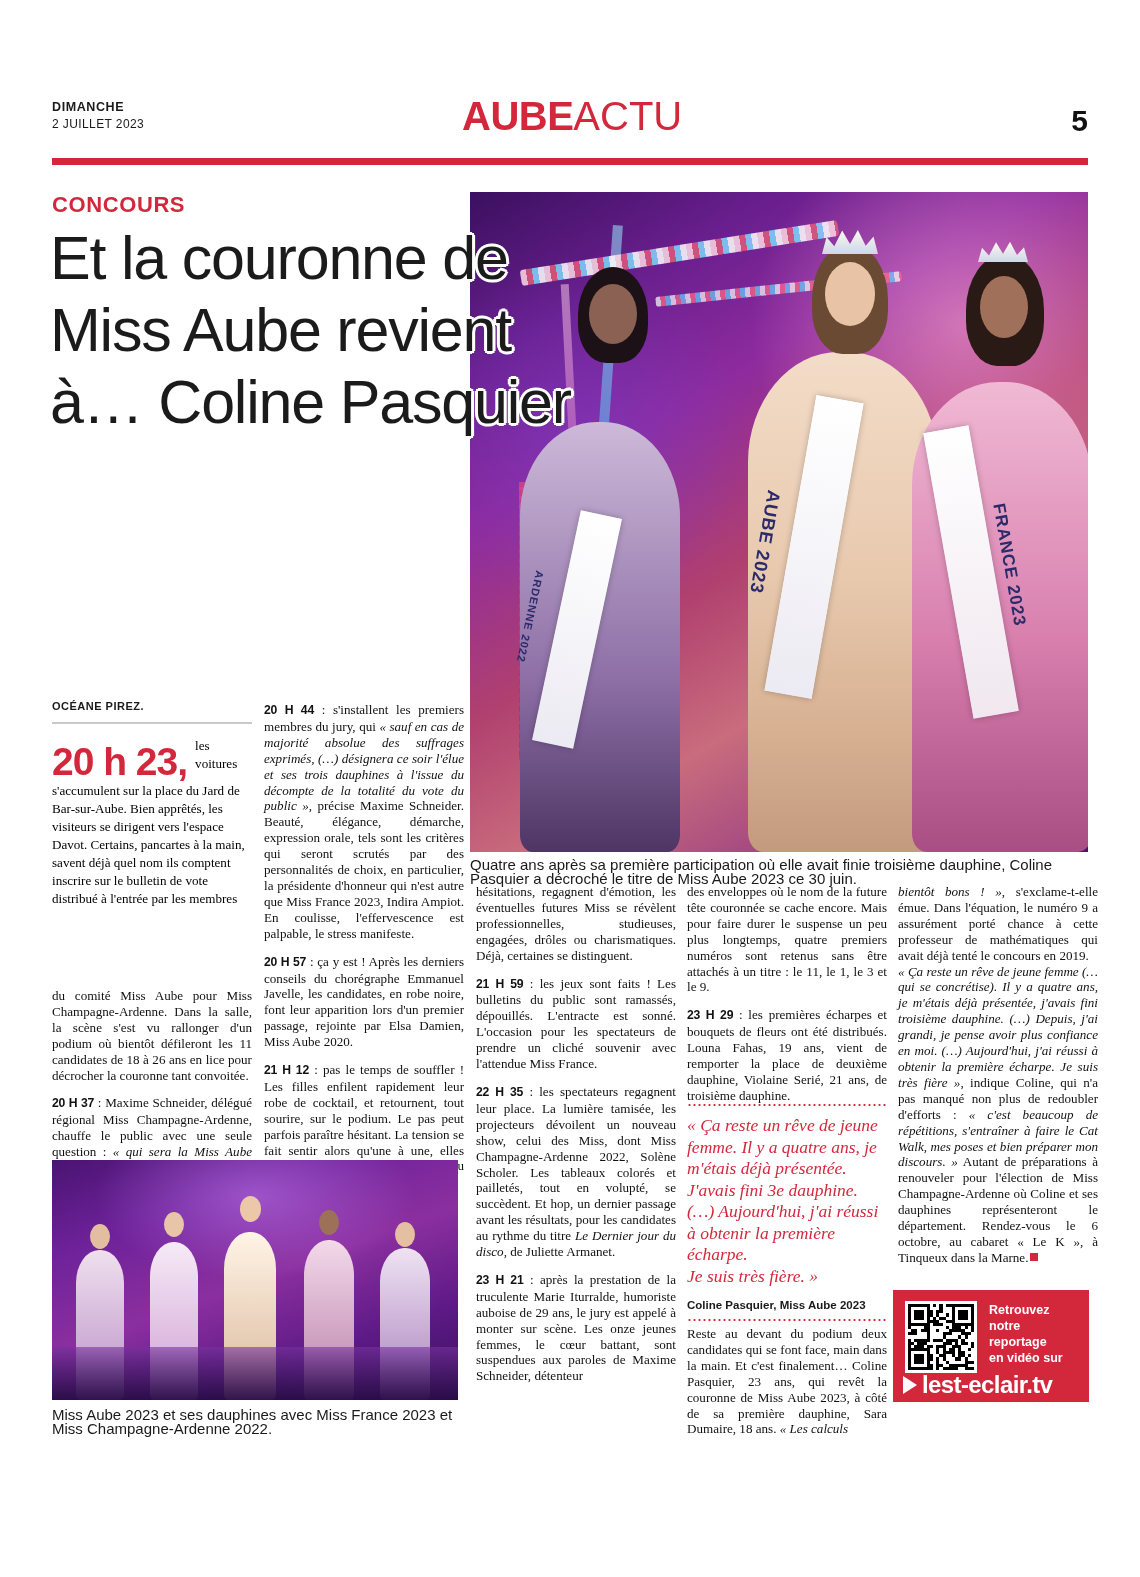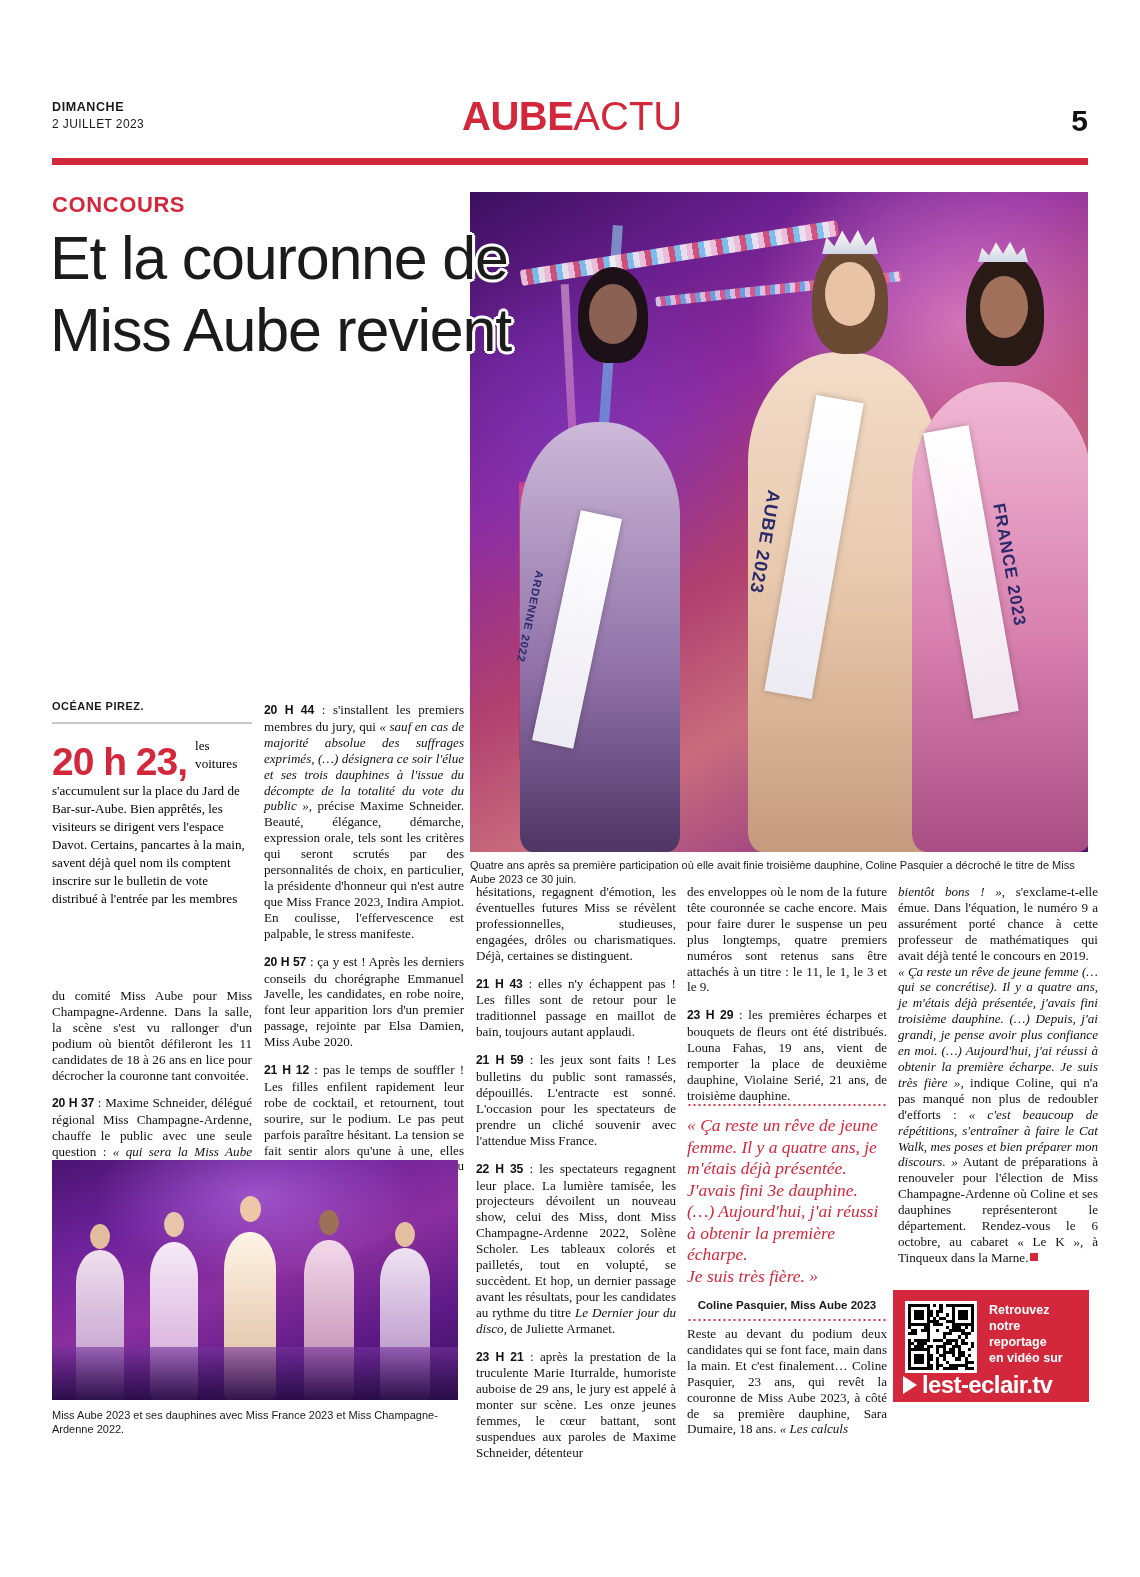--- a/index.html
+++ b/index.html
@@ -132,21 +132,21 @@
   .crown {
     position: absolute; width: 56px; height: 26px;
     background: linear-gradient(180deg,#fffdf0,#cfd6e8);
     clip-path: polygon(0% 100%,8% 35%,22% 70%,36% 10%,50% 62%,64% 8%,78% 68%,92% 33%,100% 100%);
     filter: drop-shadow(0 0 5px rgba(255,255,255,.9));
   }
 
   
   .cap {
     position: absolute; font-family: "Liberation Sans", sans-serif;
-    font-size: 11px; color: #1a1a1a; line-height: 14px;
+    font-size: 15px; color: #1a1a1a; line-height: 14px;
   }
   .cap-main { left: 470px; top: 858px; width: 620px; }
 
   
   .photo-second {
     position: absolute; left: 52px; top: 1160px; width: 406px; height: 240px;
     overflow: hidden;
     background: linear-gradient(160deg,#4a1472 0%,#6e229a 25%,#8b2f9f 50%,#5d1a86 75%,#38105c 100%);
   }
   .ps-glow {
@@ -200,21 +200,21 @@
     background-image: radial-gradient(circle, #d3283c 1px, transparent 1.2px);
     background-size: 5px 2px; background-repeat: repeat-x;
   }
   .quote-txt {
     font-family: "Liberation Serif", serif;
     font-style: italic; font-size: 17.5px; line-height: 21.5px;
     color: #d3283c; margin-top: 9px;
   }
   .quote-attr {
     font-family: "Liberation Sans", sans-serif;
-    font-size: 11.5px; font-weight: bold; color: #1a1a1a; margin-top: 12px; text-align: center;
+    font-size: 11.5px; font-weight: bold; color: #1a1a1a; margin-top: 12px;
   }
   .quote-bottom { margin-top: 8px; }
 
   
   .promo {
     position: absolute; left: 893px; top: 1290px; width: 196px; height: 112px;
     background: #d3283c;
   }
   .qr {
     position: absolute; left: 12px; top: 11px; width: 72px; height: 72px;
@@ -256,20 +256,21 @@
       <span class="m-bold">AUBE</span><span class="m-light">ACTU</span>
     </div>
     <div class="pagenum">5</div>
   </div>
   <div class="rule-main"></div>
 
   <div class="kicker">CONCOURS</div>
   <div class="headline">
     <span>Et la couronne de</span>
     <span>Miss Aube revient</span>
+    <span>à… Coline Pasquier</span>
   </div>
 
   <div class="photo-main">
     <div class="ph-glow2"></div>
     <div class="ph-stage-glow"></div>
     <div class="ph-ledpanel"></div>
     <div class="ph-vbar"></div>
     <div class="ph-vbar2"></div>
     <div class="ph-ledbar"></div>
     <div class="ph-ledbar2"></div>
@@ -351,23 +352,20 @@
     <div class="fig" style="left:318px; width:72px; height:192px;">
       <div class="fig-body" style="left:10px; width:50px; height:152px; background:linear-gradient(180deg,#efe2f2,#a981bd);"></div>
       <div class="fig-head" style="left:25px; top:14px; width:20px; height:25px; background:#e5bfa2;"></div>
     </div>
     <div class="ps-floor"></div>
   </div>
   <div class="cap cap-second">Miss Aube 2023 et ses dauphines avec Miss France 2023 et Miss Champagne-Ardenne 2022.</div>
 
   <div class="col" id="col3">
     <p>hésitations, regagnent d'émotion, les éventuelles futures Miss se révèlent professionnelles, studieuses, engagées, drôles ou charismatiques. Déjà, certaines se distinguent.</p>
-    <p>
-      <span class="tstamp">21 H 43</span><span> : elles n'y échappent pas ! Les filles sont de retour pour le traditionnel passage en maillot de bain, toujours autant applaudi.</span>
-    </p>
     <p>
       <span class="tstamp">21 H 59</span><span> : les jeux sont faits ! Les bulletins du public sont ramassés, dépouillés. L'entracte est sonné. L'occasion pour les spectateurs de prendre un cliché souvenir avec l'attendue Miss France.</span>
     </p>
     <p>
       <span class="tstamp">22 H 35</span><span> : les spectateurs regagnent leur place. La lumière tamisée, les projecteurs dévoilent un nouveau show, celui des Miss, dont Miss Champagne-Ardenne 2022, Solène Scholer. Les tableaux colorés et pailletés, tout en volupté, se succèdent. Et hop, un dernier passage avant les résultats, pour les candidates au rythme du titre </span><i>Le Dernier jour du disco</i><span>, de Juliette Armanet.</span>
     </p>
     <p>
       <span class="tstamp">23 H 21</span><span> : après la prestation de la truculente Marie Iturralde, humoriste auboise de 29 ans, le jury est appelé à monter sur scène. Les onze jeunes femmes, le cœur battant, sont suspendues aux paroles de Maxime Schneider, détenteur</span>
     </p>
   </div>

